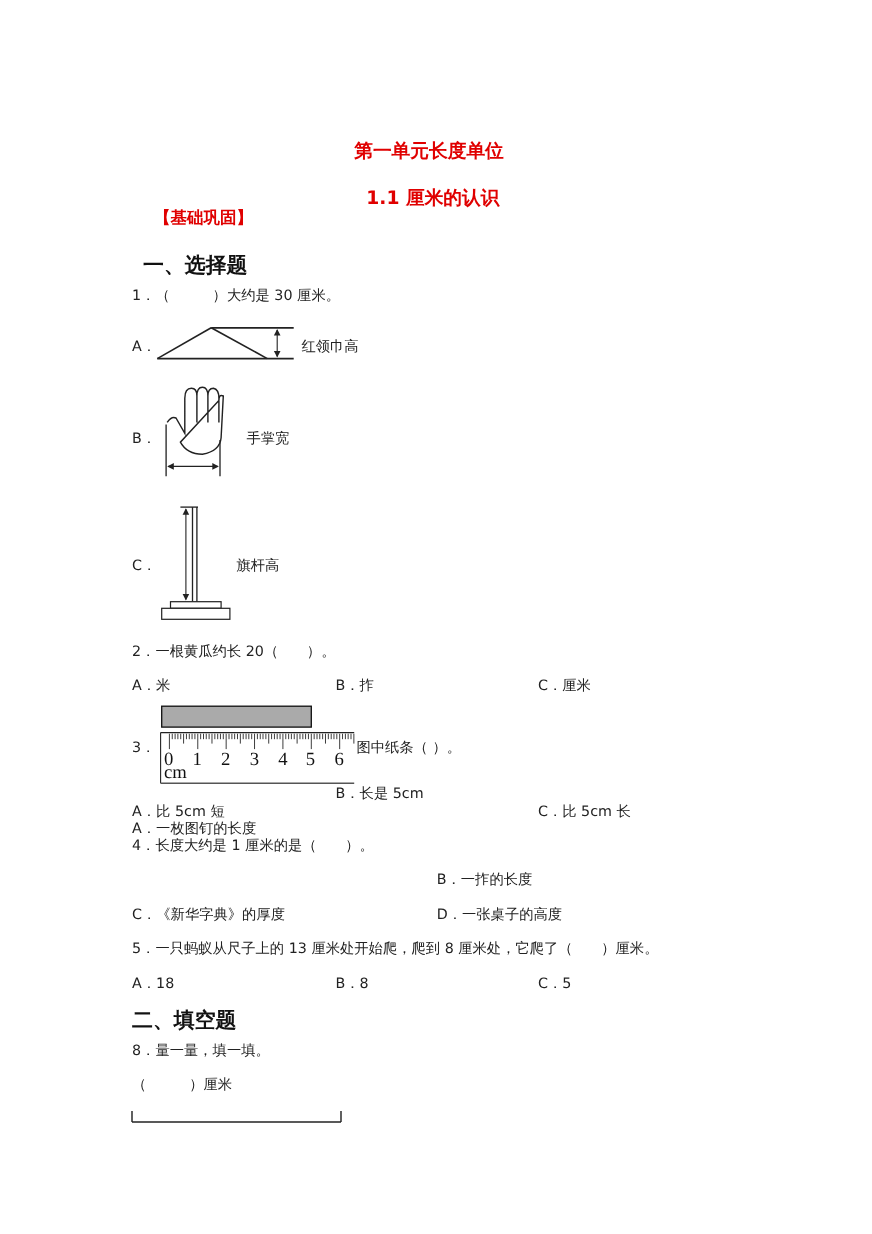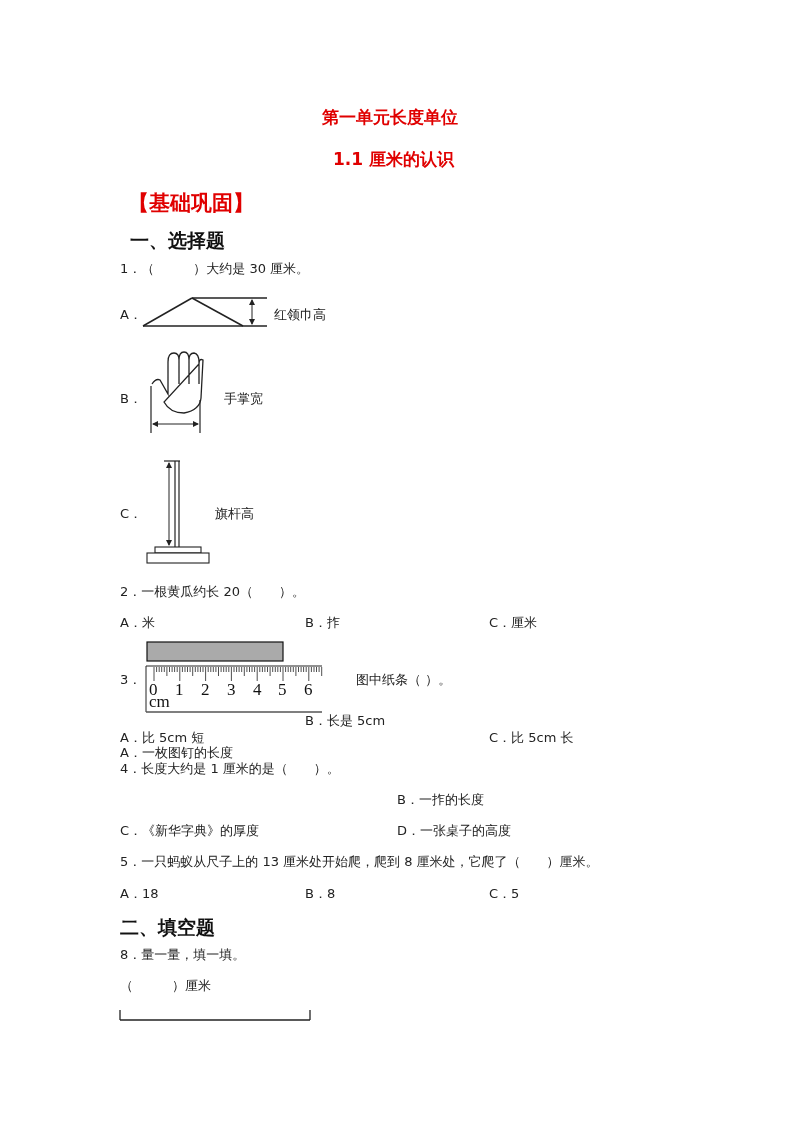--- a/index.html
+++ b/index.html
@@ -1,20 +1,20 @@
 <!DOCTYPE html>
 <html><head>
 <meta charset="utf-8">
 <style>
   html, body { margin:0; padding:0; background:#fff; }
   body { width:793px; height:1122px; position:relative; overflow:hidden;
          font-family:"DejaVu Sans","Liberation Sans",sans-serif; color:#222; }
   .abs { position:absolute; white-space:nowrap; }
-  .title { color:#e00000; font-weight:bold; font-size:17px; }
-  .sec-red { color:#e00000; font-weight:bold; font-size:21px; }
+  .title { color:#e00000; font-weight:bold; font-size:17px;margin-top:20px; }
+  .sec-red { color:#e00000; font-weight:bold; font-size:15px;margin-left:12px; }
   .sec { font-weight:bold; font-size:19px; color:#111; }
   .q { font-size:13px; color:#222; font-family:"DejaVu Sans","Liberation Serif",sans-serif; }
   .opt { font-size:13px; color:#222; }
   svg { position:absolute; overflow:visible; }
 </style>
 </head>
 <body>
 
 <div class="abs title" style="left:322px;top:106px;">第一单元长度单位</div>
 <div class="abs title" style="left:333px;top:148px;">1.1  厘米的认识</div>
@@ -78,21 +78,21 @@
 <div class="abs" style="left:146px;top:680px;width:176px;height:34px;font-family:'Liberation Serif','DejaVu Serif',serif;font-size:17px;color:#111;">
   <span class="abs" style="left:3px;top:0;">0</span>
   <span class="abs" style="left:29px;top:0;">1</span>
   <span class="abs" style="left:55px;top:0;">2</span>
   <span class="abs" style="left:81px;top:0;">3</span>
   <span class="abs" style="left:107px;top:0;">4</span>
   <span class="abs" style="left:132px;top:0;">5</span>
   <span class="abs" style="left:158px;top:0;">6</span>
   <span class="abs" style="left:3px;top:12px;">cm</span>
 </div>
-<div class="abs q" style="left:324px;top:671px;margin-left:32px;">图中纸条（ ）。</div>
+<div class="abs q" style="left:324px;top:671px;">图中纸条（ ）。</div>
 
 <div class="abs opt" style="left:120px;top:729px;"><span>A．</span><span>比 5cm 短</span></div>
 <div class="abs opt" style="left:305px;top:712px;"><span>B．</span><span>长是 5cm</span></div>
 <div class="abs opt" style="left:489px;top:729px;"><span>C．</span><span>比 5cm 长</span></div>
 
 <div class="abs q" style="left:120px;top:760px;">4．长度大约是 1 厘米的是（　　）。</div>
 <div class="abs opt" style="left:120px;top:744px;"><span>A．</span><span>一枚图钉的长度</span></div>
 <div class="abs opt" style="left:397px;top:791px;"><span>B．</span><span>一拃的长度</span></div>
 <div class="abs opt" style="left:120px;top:822px;"><span>C．</span><span>《新华字典》的厚度</span></div>
 <div class="abs opt" style="left:397px;top:822px;"><span>D．</span><span>一张桌子的高度</span></div>

